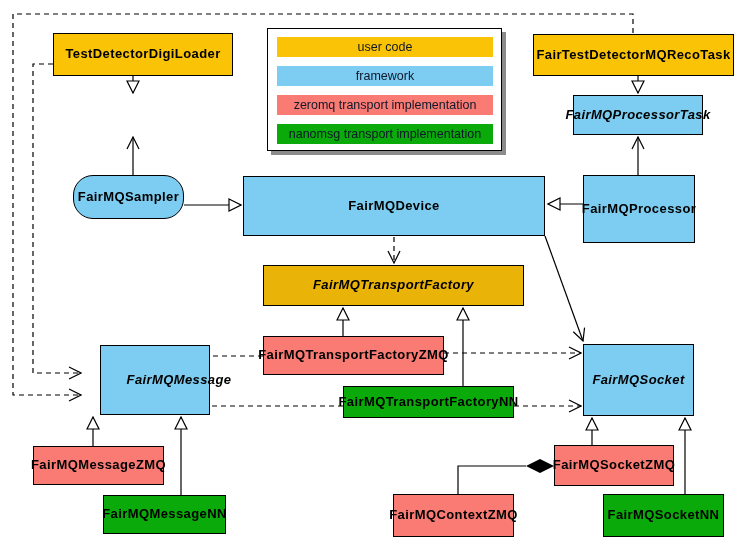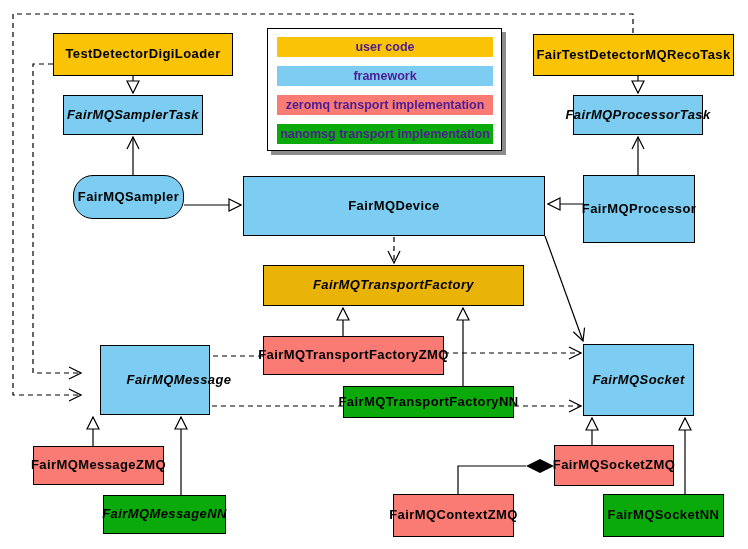--- a/index.html
+++ b/index.html
@@ -15,21 +15,21 @@
   }
   .node.abstract{font-style:italic;}
   .legend{
     position:absolute;left:267px;top:28px;width:235px;height:123px;
     box-sizing:border-box;border:1px solid #000;background:#fff;
     box-shadow:4px 4px 0 #8c8c8c;
   }
   .legend-bar{
     position:absolute;left:9px;width:216px;height:20px;
     display:flex;align-items:center;justify-content:center;
-    font-size:12.5px;font-weight:bold;color:#4c1d95;
+    font-size:12.5px;font-weight:normal;color:#0f172a;
   }
 </style>
 </head>
 <body>
 
 <div class="canvas">
 
   <svg class="edges" viewBox="0 0 748 549" xmlns="http://www.w3.org/2000/svg">
     <defs>
       <marker id="tri" viewBox="0 0 14 14" refX="13" refY="7" markerWidth="14" markerHeight="14" orient="auto" markerUnits="userSpaceOnUse">
@@ -62,32 +62,31 @@
     <path d="M343,406 L196,406" stroke="#000" stroke-width="1.2" fill="none" stroke-dasharray="5,4" marker-end="url(#vee)"></path>
     <path d="M444,353 L581,353" stroke="#000" stroke-width="1.2" fill="none" stroke-dasharray="5,4" marker-end="url(#vee)"></path>
     <path d="M514,406 L581,406" stroke="#000" stroke-width="1.2" fill="none" stroke-dasharray="5,4" marker-end="url(#vee)"></path>
 
     <path d="M458,494 L458,466 L526,466" stroke="#000" stroke-width="1.2" fill="none"></path>
     <polygon points="526,466 540,459 554,466 540,473" fill="#000"></polygon>
   </svg>
 
   <div class="node" style="left: 53px; top: 33px; width: 180px; height: 43px; background-color: rgb(250, 195, 6);">TestDetectorDigiLoader</div>
   <div class="node" style="left: 533px; top: 34px; width: 201px; height: 42px; background-color: rgb(250, 195, 6);">FairTestDetectorMQRecoTask</div>
-  <div class="node abstract" style="left: 63px; top: 95px; width: 140px; height: 40px; background-color: rgb(124, 205, 241);">FairMQSamplerTask</div>
   <div class="node abstract" style="left: 573px; top: 95px; width: 130px; height: 40px; background-color: rgb(124, 205, 241);">FairMQProcessorTask</div>
   <div class="node" style="left: 73px; top: 175px; width: 111px; height: 44px; background-color: rgb(124, 205, 241); border-radius: 20px;">FairMQSampler</div>
   <div class="node" style="left: 243px; top: 176px; width: 302px; height: 60px; background-color: rgb(124, 205, 241);">FairMQDevice</div>
   <div class="node" style="left: 583px; top: 175px; width: 112px; height: 68px; background-color: rgb(124, 205, 241);">FairMQProcessor</div>
   <div class="node abstract" style="left: 263px; top: 265px; width: 261px; height: 41px; background-color: #eab308;">FairMQTransportFactory</div>
   <div class="node" style="left: 263px; top: 336px; width: 181px; height: 39px; background-color: rgb(249, 123, 115);">FairMQTransportFactoryZMQ</div>
   <div class="node" style="left: 343px; top: 386px; width: 171px; height: 32px; background-color: rgb(9, 170, 9);">FairMQTransportFactoryNN</div>
   <div class="node abstract" style="left: 100px; top: 345px; width: 110px; height: 70px; background-color: rgb(124, 205, 241); padding-left: 48px;">FairMQMessage</div>
   <div class="node abstract" style="left: 583px; top: 344px; width: 111px; height: 72px; background-color: rgb(124, 205, 241);">FairMQSocket</div>
   <div class="node" style="left: 33px; top: 446px; width: 131px; height: 39px; background-color: rgb(249, 123, 115);">FairMQMessageZMQ</div>
-  <div class="node" style="left: 103px; top: 495px; width: 123px; height: 39px; background-color: rgb(9, 170, 9); font-style: italic;">FairMQMessageNN</div>
+  <div class="node" style="left: 103px; top: 495px; width: 123px; height: 39px; background-color: rgb(9, 170, 9);">FairMQMessageNN</div>
   <div class="node" style="left: 554px; top: 445px; width: 120px; height: 41px; background-color: rgb(249, 123, 115);">FairMQSocketZMQ</div>
   <div class="node" style="left: 603px; top: 494px; width: 121px; height: 43px; background-color: rgb(9, 170, 9);">FairMQSocketNN</div>
   <div class="node" style="left: 393px; top: 494px; width: 121px; height: 43px; background-color: rgb(249, 123, 115);">FairMQContextZMQ</div>
 
   <div class="legend">
     <div class="legend-bar" style="top: 8px; background-color: rgb(250, 195, 6);">
       <span>user code</span>
     </div>
     <div class="legend-bar" style="top: 37px; background-color: rgb(124, 205, 241);">
       <span>framework</span>

